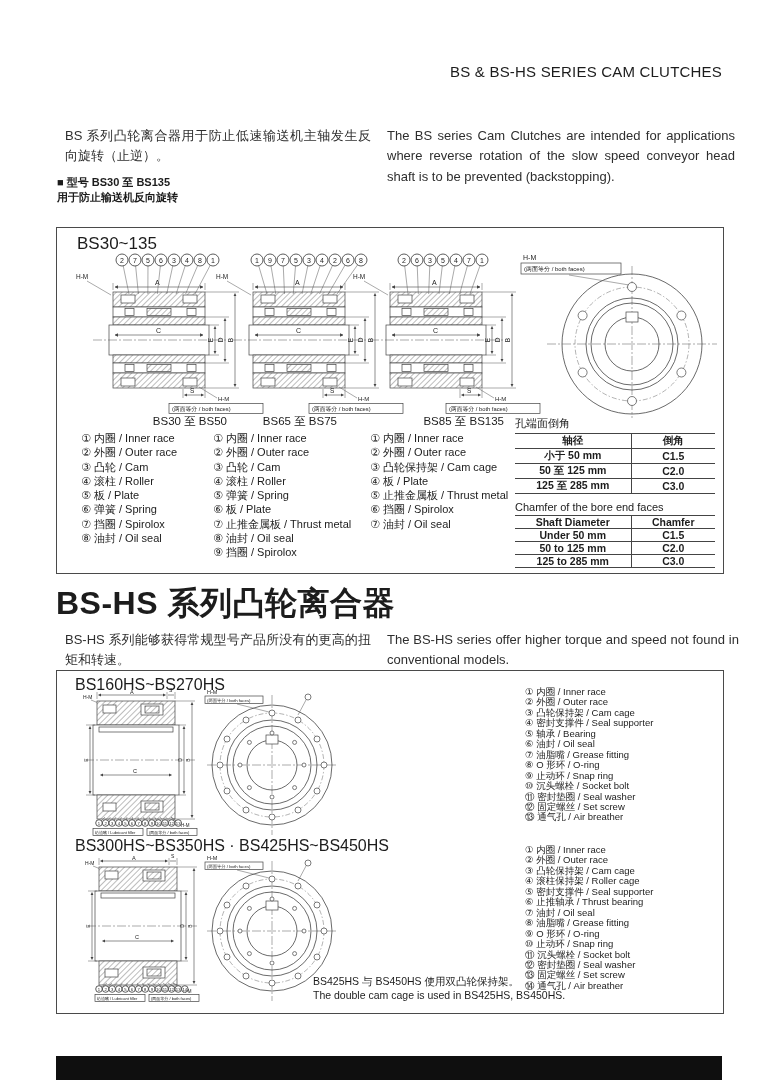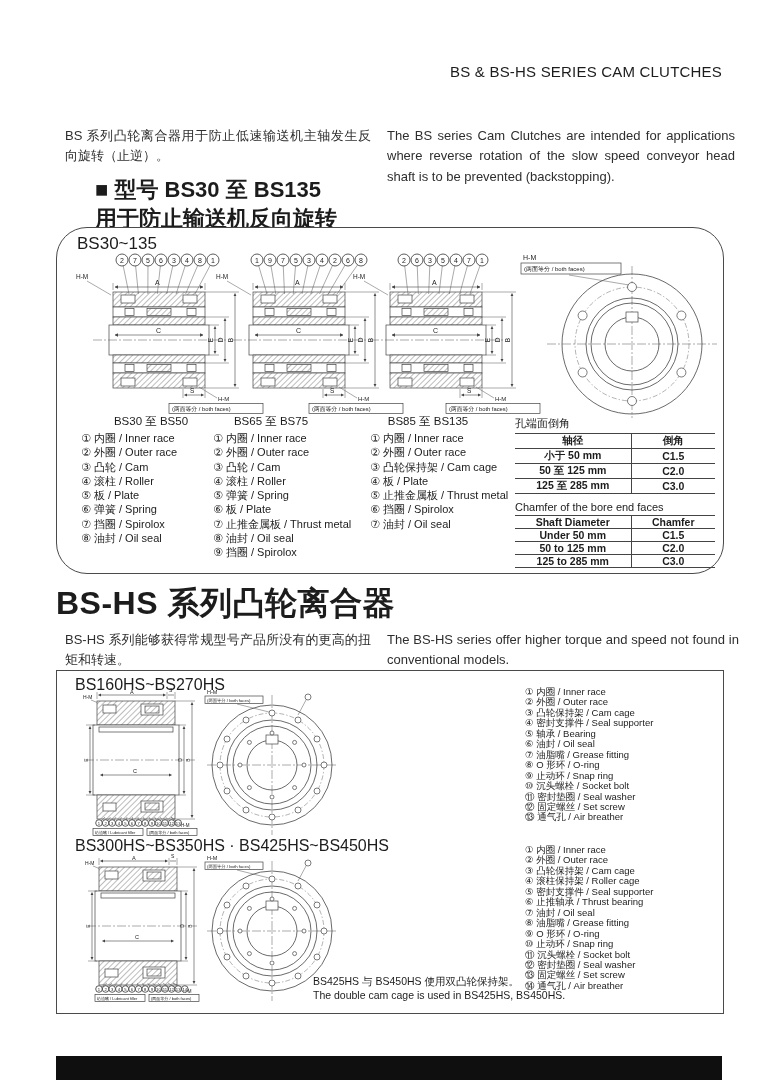--- a/index.html
+++ b/index.html
@@ -9,31 +9,31 @@
   
   .hdr-zh{left:57px;top:60px;font-size:16.5px;letter-spacing:.3px;}
   .hdr-en{right:55px;top:63px;font-size:15px;letter-spacing:.2px;}
   
   .intro{font-size:13px;line-height:1.56;color:#2e2e2e;margin:8px;text-align:justify;}
   .in1zh{left:57px;top:118px;width:306px;}
   .in1en{left:379px;top:118px;width:348px;}
   .in2zh{left:57px;top:622px;width:306px;}
   .in2en{left:379px;top:622px;width:352px;}
   
-  .sec1{left:57px;top:175px;font-weight:bold;font-size:22px;line-height:1.34;margin-left:38px;}
+  .sec1{left:57px;top:175px;font-weight:bold;font-size:11px;line-height:1.34;}
   .sec2{left:56px;top:582px;font-weight:bold;font-size:32px;margin:0;letter-spacing:.5px;}
   
   .box{border:1px solid #4a4a4a;background:#fff;}
-  .box1{left:56px;top:227px;width:666px;height:345px;border-radius:31px;}
+  .box1{left:56px;top:227px;width:666px;height:345px;}
   .box2{left:56px;top:670px;width:666px;height:342px;}
   .box-title{left:20px;top:6px;font-size:17px;}
   .b2-title{font-size:16px;}
   .diag{position:absolute;}
   
-  .cap{font-size:11.5px;text-align:center;}
+  .cap{font-size:11.5px;text-align:right;}
   ul.parts{list-style:none;margin:0;padding:0;position:absolute;white-space:nowrap;}
   .parts1{font-size:11px;line-height:14.3px;}
   .parts2{font-size:9.5px;line-height:10.45px;}
   
   .tblwrap{left:458px;top:188px;width:200px;}
   .tbl-title{font-size:11px;margin:0 0 2px 0;}
   .tblwrap table{border-collapse:collapse;width:100%;font-size:10.5px;table-layout:fixed;}
   .tblwrap th,.tblwrap td{border-top:1px solid #444;border-bottom:1px solid #444;
       font-weight:bold;text-align:center;padding:0 2px;height:11.5px;}
   .tblwrap td+td,.tblwrap th+th{border-left:1px solid #444;}

